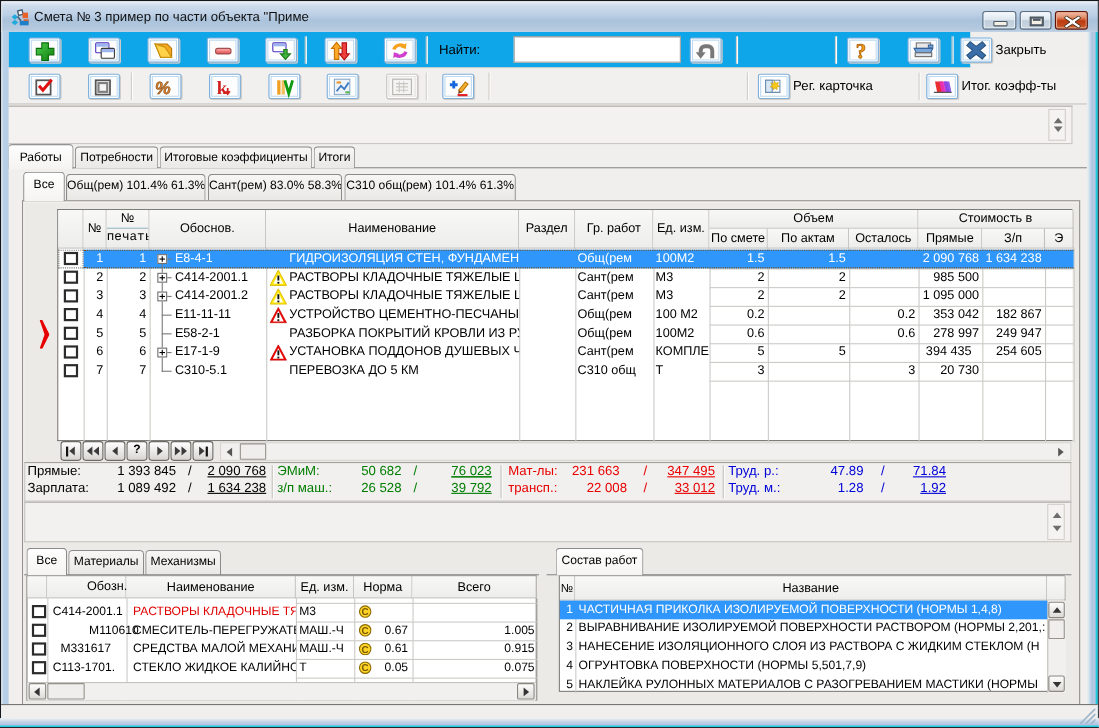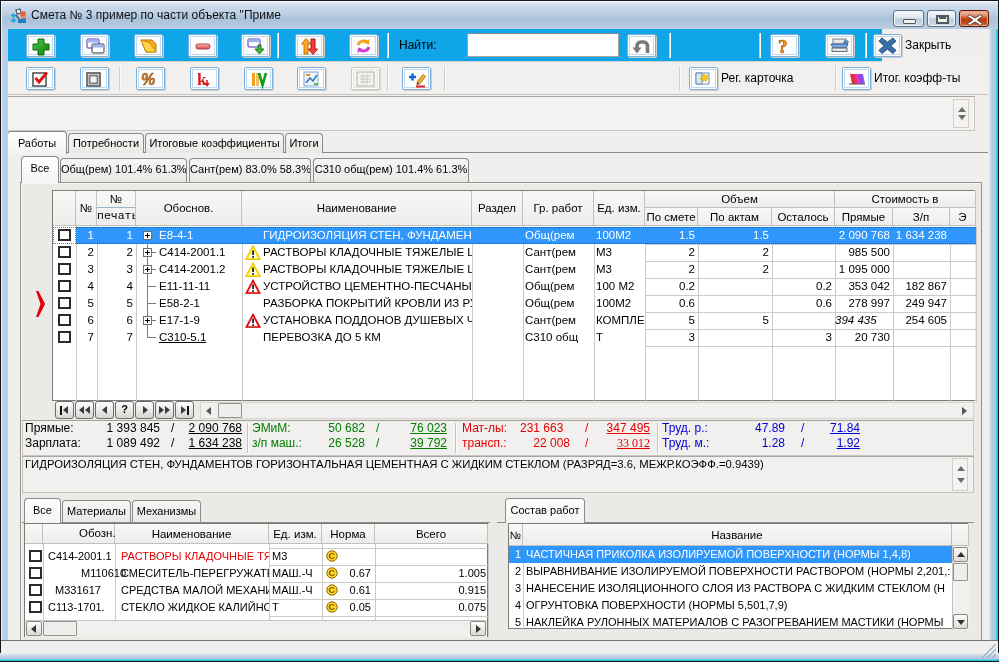--- a/index.html
+++ b/index.html
@@ -409,27 +409,27 @@
       <polygon points="8,3.6 13,13.2 3,13.2" fill="#fff"></polygon>
       <rect x="7.2" y="5.5" width="1.7" height="4.5" fill="#111"></rect>
       <rect x="7.2" y="11.2" width="1.7" height="1.7" fill="#111"></rect>
     </svg>
 <div class="cell" style="left:210px; top:121px; width:209px; z-index:2;">УСТАНОВКА ПОДДОНОВ ДУШЕВЫХ Ч</div>
 <div class="cell" style="left:472px; top:121px; width:69px; z-index:2;">Сант(рем</div>
 <div class="cell" style="left:543px; top:121px; width:49px; z-index:2;">КОМПЛЕ</div>
 <div class="cell" style="left:592px; top:121px; width:50px; text-align:right; z-index:2;">5</div>
 <div class="cell" style="left:645px; top:121px; width:71px; text-align:right; z-index:2;">5</div>
 <div class="cell" style="left:719px; top:121px; width:60px; text-align:right; z-index:2;"></div>
-<div class="cell" style="left:782px; top:121px; width:55px; text-align:left; z-index:2;font-style:italic;">394 435</div>
+<div class="cell" style="left:782px; top:121px; width:55px; text-align:center; z-index:2;">394 435</div>
 <div class="cell" style="left:840px; top:121px; width:54px; text-align:right; z-index:2;">254 605</div>
 <div class="cb" style="left:5px; top:140px;"></div>
 <div class="cell" style="left:23px; top:138px; width:18px; text-align:right; z-index:2;">7</div>
 <div class="cell" style="left:44px; top:138px; width:36px; text-align:right; z-index:2;">7</div>
 <div class="abs" style="left:94px; top:146px; width:9px; height:1px; background:#7a7a7a; z-index:2;"></div>
-<div class="cell" style="left:106px; top:138px; width:83px; z-index:2;text-decoration:underline;">С310-5.1</div>
+<div class="cell" style="left:106px; top:138px; width:83px; z-index:2;">С310-5.1</div>
 <div class="cell" style="left:210px; top:138px; width:209px; z-index:2;">ПЕРЕВОЗКА ДО 5 КМ</div>
 <div class="cell" style="left:472px; top:138px; width:69px; z-index:2;">С310 общ</div>
 <div class="cell" style="left:543px; top:138px; width:49px; z-index:2;">Т</div>
 <div class="cell" style="left:592px; top:138px; width:50px; text-align:right; z-index:2;">3</div>
 <div class="cell" style="left:645px; top:138px; width:71px; text-align:right; z-index:2;"></div>
 <div class="cell" style="left:719px; top:138px; width:60px; text-align:right; z-index:2;">3</div>
 <div class="cell" style="left:782px; top:138px; width:55px; text-align:right; z-index:2;">20 730</div>
 <div class="cell" style="left:840px; top:138px; width:54px; text-align:right; z-index:2;"></div>
 </div>
 <div class="navbtn" style="left:55px; top:401px;">
@@ -480,33 +480,32 @@
 <div class="sv g" style="left:373px; top:0px; width:51px; text-align:right;text-decoration:underline;"><span class="und">76 023</span></div>
 <div class="sv g" style="left:373px; top:15px; width:51px; text-align:right;"><span class="und">39 792</span></div>
 <div class="ssep" style="left:432px;"></div>
 <div class="sv rd" style="left:439px; top:0px;">Мат-лы:</div>
 <div class="sv rd" style="left:439px; top:15px;">трансп.:</div>
 <div class="sv rd" style="left:497px; top:0px; width:50px; text-align:left;">231 663</div>
 <div class="sv rd" style="left:497px; top:15px; width:50px; text-align:right;">22 008</div>
 <div class="sv rd" style="left:562px; top:0px;">/</div>
 <div class="sv rd" style="left:562px; top:15px;">/</div>
 <div class="sv rd" style="left:577px; top:0px; width:50px; text-align:right;"><span class="und">347 495</span></div>
-<div class="sv rd" style="left:577px; top:15px; width:50px; text-align:right;font-family:Liberation Serif, serif;"><span class="und">33 012</span></div>
+<div class="sv rd" style="left:577px; top:15px; width:50px; text-align:right;"><span class="und">33 012</span></div>
 <div class="ssep" style="left:634px;"></div>
 <div class="sv bl" style="left:639px; top:0px;">Труд. р.:</div>
 <div class="sv bl" style="left:639px; top:15px;">Труд. м.:</div>
 <div class="sv bl" style="left:712px; top:0px; width:50px; text-align:right;">47.89</div>
 <div class="sv bl" style="left:712px; top:15px; width:50px; text-align:right;">1.28</div>
 <div class="sv bl" style="left:778px; top:0px;">/</div>
 <div class="sv bl" style="left:778px; top:15px;">/</div>
 <div class="sv bl" style="left:797px; top:0px; width:40px; text-align:right;"><span class="und">71.84</span></div>
 <div class="sv bl" style="left:797px; top:15px; width:40px; text-align:right;"><span class="und">1.92</span></div>
 </div>
 <div id="desc">
-<div class="txt" style="left:2px; top:1px;">ГИДРОИЗОЛЯЦИЯ СТЕН, ФУНДАМЕНТОВ ГОРИЗОНТАЛЬНАЯ ЦЕМЕНТНАЯ С ЖИДКИМ СТЕКЛОМ (РАЗРЯД=3.6, МЕЖР.КОЭФФ.=0.9439)</div>
 <div class="spinner" style="left:929px; top:1px; height:33px;">
       <i class="up"></i>
       <i class="dn"></i>
     </div>
 </div>
 <div class="tab" style="left:24px; top:498px; width:37px; height:25px; line-height:22px; background:linear-gradient(180deg,#fefefe,#f5f4f2); z-index:4;">Все</div>
 <div class="tab" style="left:62px; top:500px; width:69px; height:23px; line-height:20px;">Материалы</div>
 <div class="tab" style="left:132px; top:500px; width:69px; height:23px; line-height:20px;">Механизмы</div>
 <div class="tabline" style="left:22px; top:522px; width:468px;"></div>
 <div class="tab" style="left:505px; top:498px; width:80px; height:25px; line-height:22px; background:linear-gradient(180deg,#fefefe,#f5f4f2); z-index:4;">Состав работ</div>

